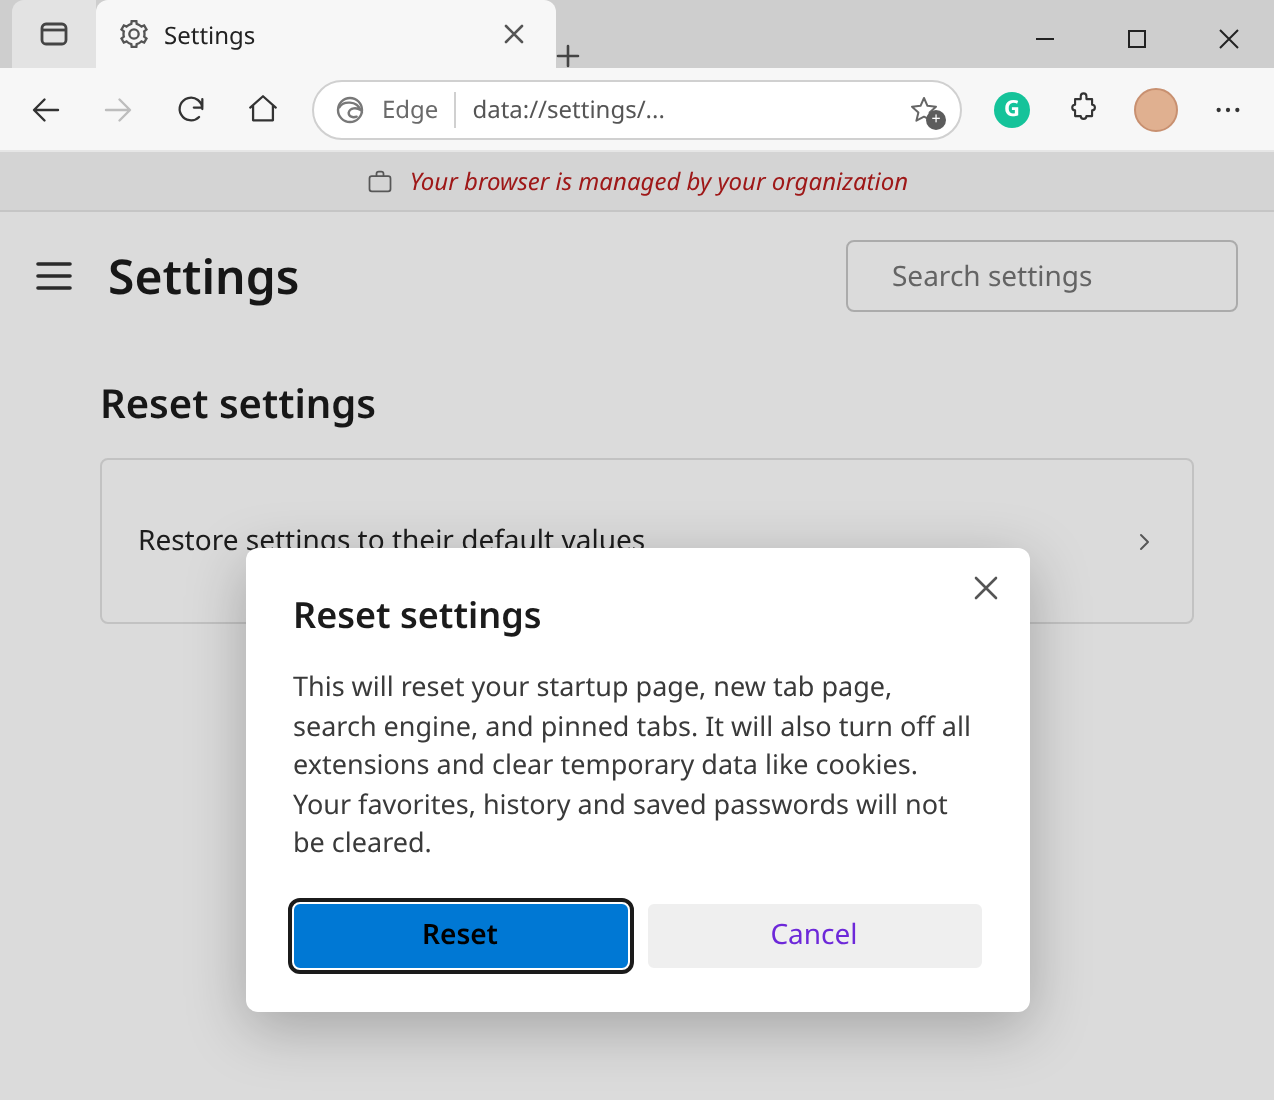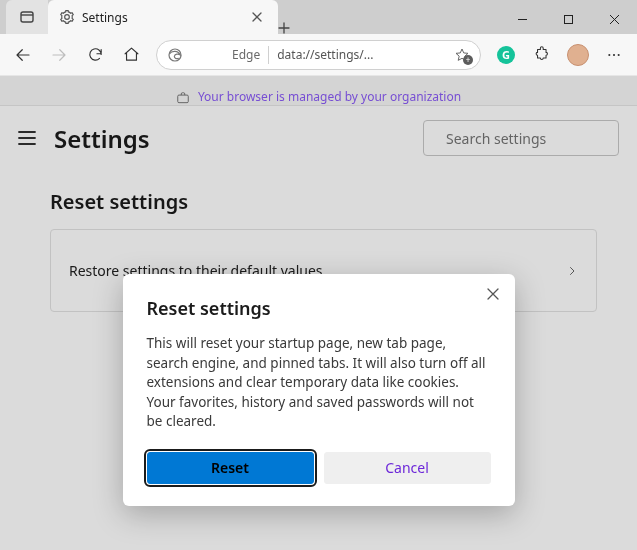--- a/index.html
+++ b/index.html
@@ -13,31 +13,31 @@
   .tab .close { width:16px; text-align:center; color:#444; }
   .newtab { width:30px; text-align:center; color:#333; font-size:16px; }
   .winctrls { margin-left:auto; display:flex; }
   .winbtn { width:46px; height:30px; display:flex; align-items:center; justify-content:center; color:#222; }
 
   
   .toolbar { display:flex; align-items:center; height:42px; background:#f7f7f7; padding:0 6px; gap:2px; border-bottom:1px solid #e6e6e6;}
   .tbtn { width:34px; height:34px; display:flex; align-items:center; justify-content:center; color:#333; border-radius:4px; }
   .tbtn.disabled { color:#b0b0b0; }
   .addr { flex:1; display:flex; align-items:center; height:30px; border:1px solid #d0d0d0; border-radius:15px; margin:0 6px; padding:0 10px; color:#666; gap:8px; background:#fff;}
-  .addr .edge-label { font-size:12px; color:#6a6a6a;margin-left:41px; }
+  .addr .edge-label { font-size:12px; color:#6a6a6a; }
   .addr .divider { width:1px; height:18px; background:#d0d0d0; }
   .addr .url { font-size:12px; color:#555; flex:1; white-space:nowrap; overflow:hidden; text-overflow:ellipsis; }
   .addr .star { position:relative; }
   .addr .star .plus-badge { position:absolute; right:-3px; bottom:-2px; width:10px; height:10px; border-radius:50%; background:#5c5c5c; color:#fff; font-size:8px; line-height:10px; text-align:center; }
   .grammarly { width:18px; height:18px; border-radius:50%; background:#15c39a; color:#fff; font-size:11px; display:flex; align-items:center; justify-content:center; font-weight:bold;}
   .avatar { width:22px; height:22px; border-radius:50%; background:#e0b090; border:1px solid #c89070; }
 
   
   .page-dim { position:relative; height:474px; background:#fff; }
-  .banner { height:30px; display:flex; align-items:flex-end; justify-content:center; gap:8px; font-size:12px; color:#8b5cf6; background:#f7f7f7; border-bottom:1px solid #e6e6e6;}
+  .banner { height:30px; display:flex; align-items:center; justify-content:center; gap:8px; font-size:12px; color:#b91c1c; background:#f7f7f7; border-bottom:1px solid #e6e6e6;font-style:italic;}
 
   
   .settings-hdr { display:flex; align-items:center; padding:14px 18px 12px 14px; gap:14px; }
   .hamburger { padding:4px; color:#333; }
   .settings-hdr h1 { margin:0; font-size:24px; font-weight:600; color:#1b1b1b; flex:1; }
   .searchbox { display:flex; align-items:center; gap:10px; width:196px; height:36px; border:1px solid #c8c8c8; border-radius:4px; padding:0 10px; color:#777; font-size:14px;}
   .searchbox input { border:none; outline:none; font-size:14px; background:transparent; color:#555; flex:1; }
 
   
   .section { padding:20px 40px 0 50px; }

